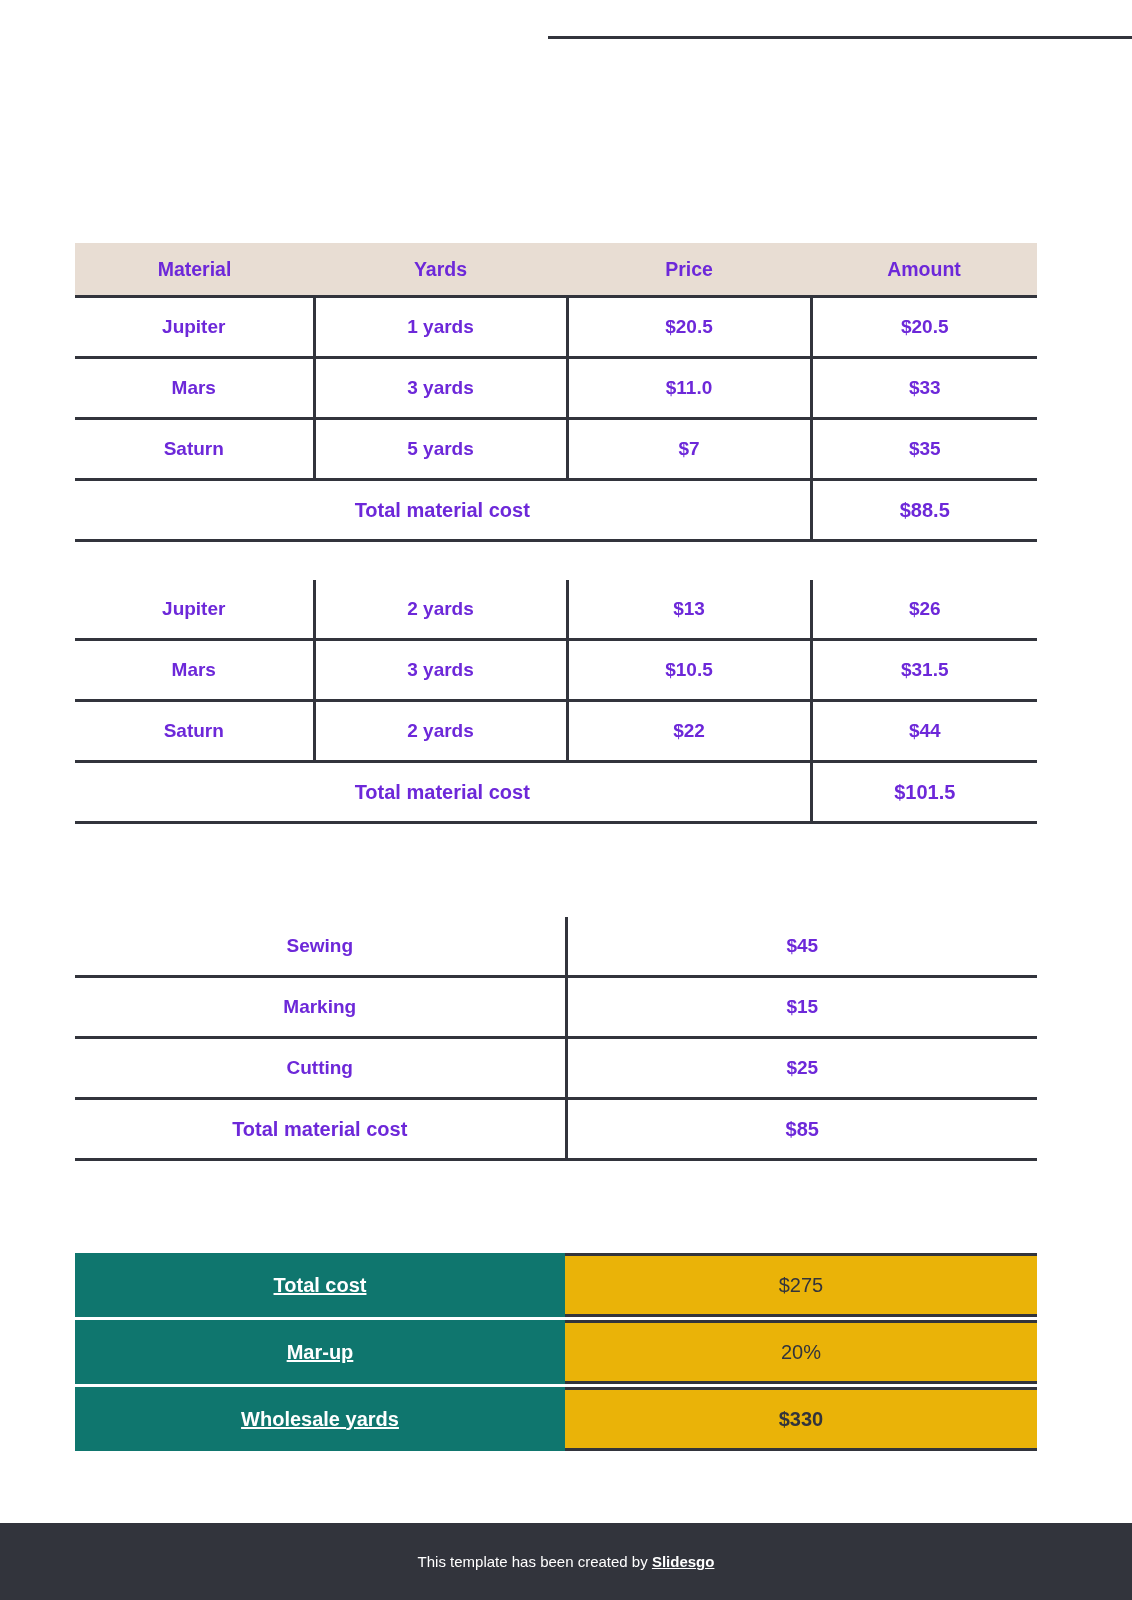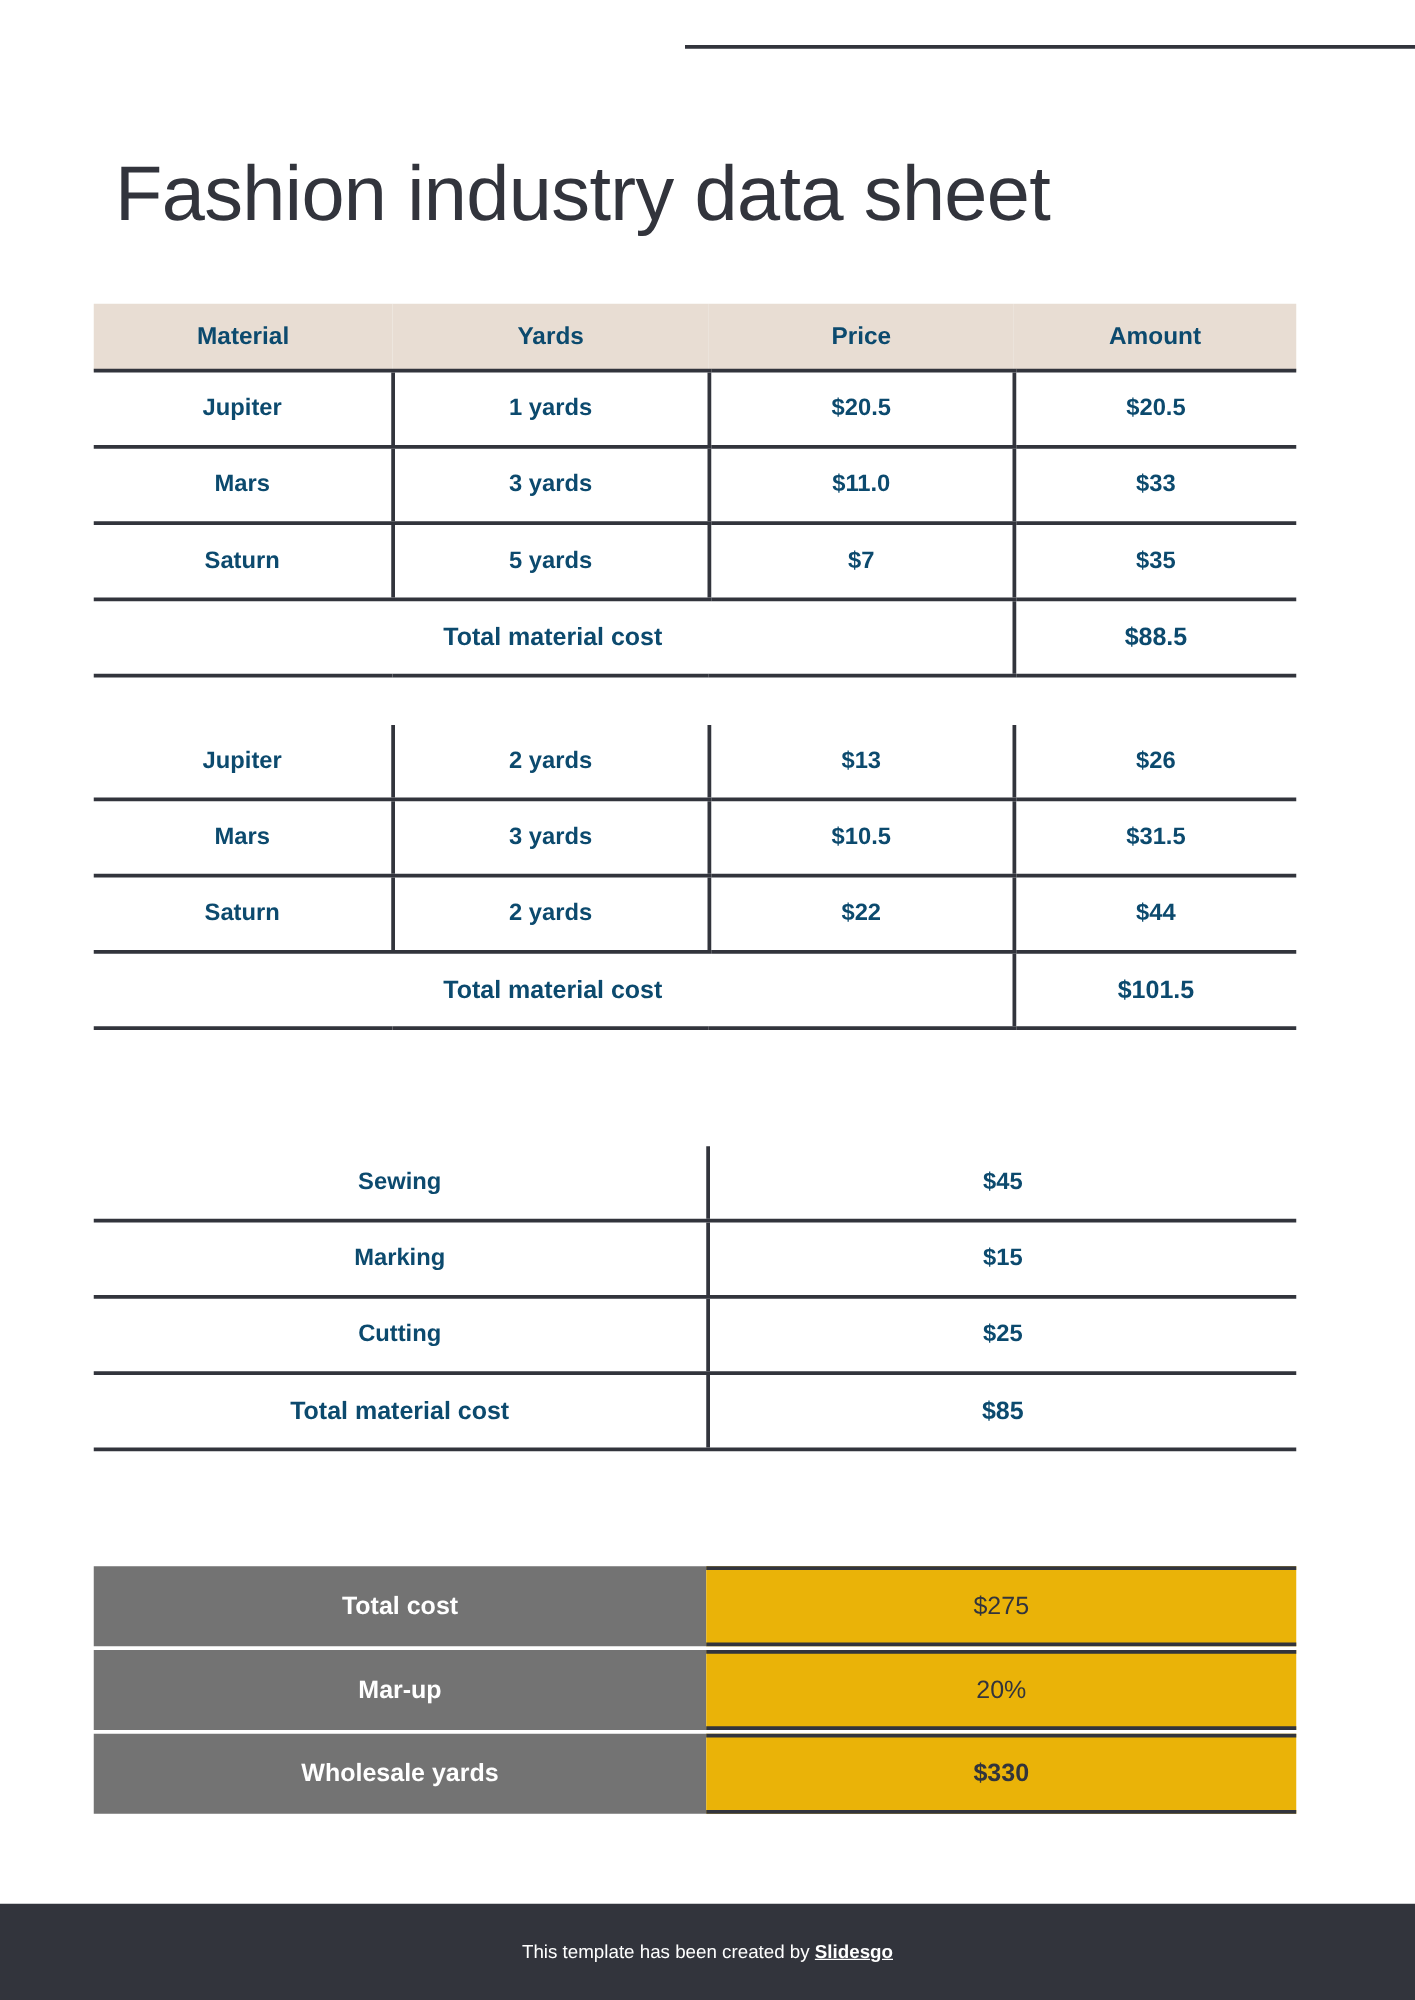--- a/index.html
+++ b/index.html
@@ -53,21 +53,21 @@
     border-collapse: collapse;
     table-layout: fixed;
   }
   .tbl td, .tbl th {
     padding: 0;
     margin: 0;
     text-align: center;
     vertical-align: middle;
     font-size: 19px;
     font-weight: 400;
-    color: #0c4a6e;
+    color: #6d28d9;
   }
 
   
   .hdr-row th {
     background: #e8ddd3;
     height: 52px;
     font-size: 19.5px;
     font-weight: 700;
     border-bottom: 3px solid #32343c;
   }
@@ -100,24 +100,25 @@
     table-layout: fixed;
   }
   .sum-tbl td {
     padding: 0;
     text-align: center;
     vertical-align: middle;
     height: 58px;
     font-size: 20px;
   }
   .sum-label {
-    background: #737373;
+    background: #0f766e;
     color: #ffffff;
     font-weight: 700;
     font-size: 20.5px;
+    text-decoration: underline;
   }
   .sum-value {
     background: #eab308;
     color: #32343c;
     border-top: 3px solid #32343c;
     border-bottom: 3px solid #32343c;
     font-weight: 400;
   }
   .sum-value.bold {
     font-weight: 700;
@@ -148,21 +149,20 @@
     text-align: right;
   }
 </style>
 </head>
 <body>
 
 <div class="page">
 
   <div class="top-rule"></div>
 
-  <div class="page-title">Fashion industry data sheet</div>
 
   <table class="tbl" style="top:243px;">
     <colgroup>
       <col style="width:239px">
         <col style="width:253px">
         <col style="width:244px">
         <col style="width:226px">
     </colgroup>
     <tbody>
         <tr class="hdr-row">

